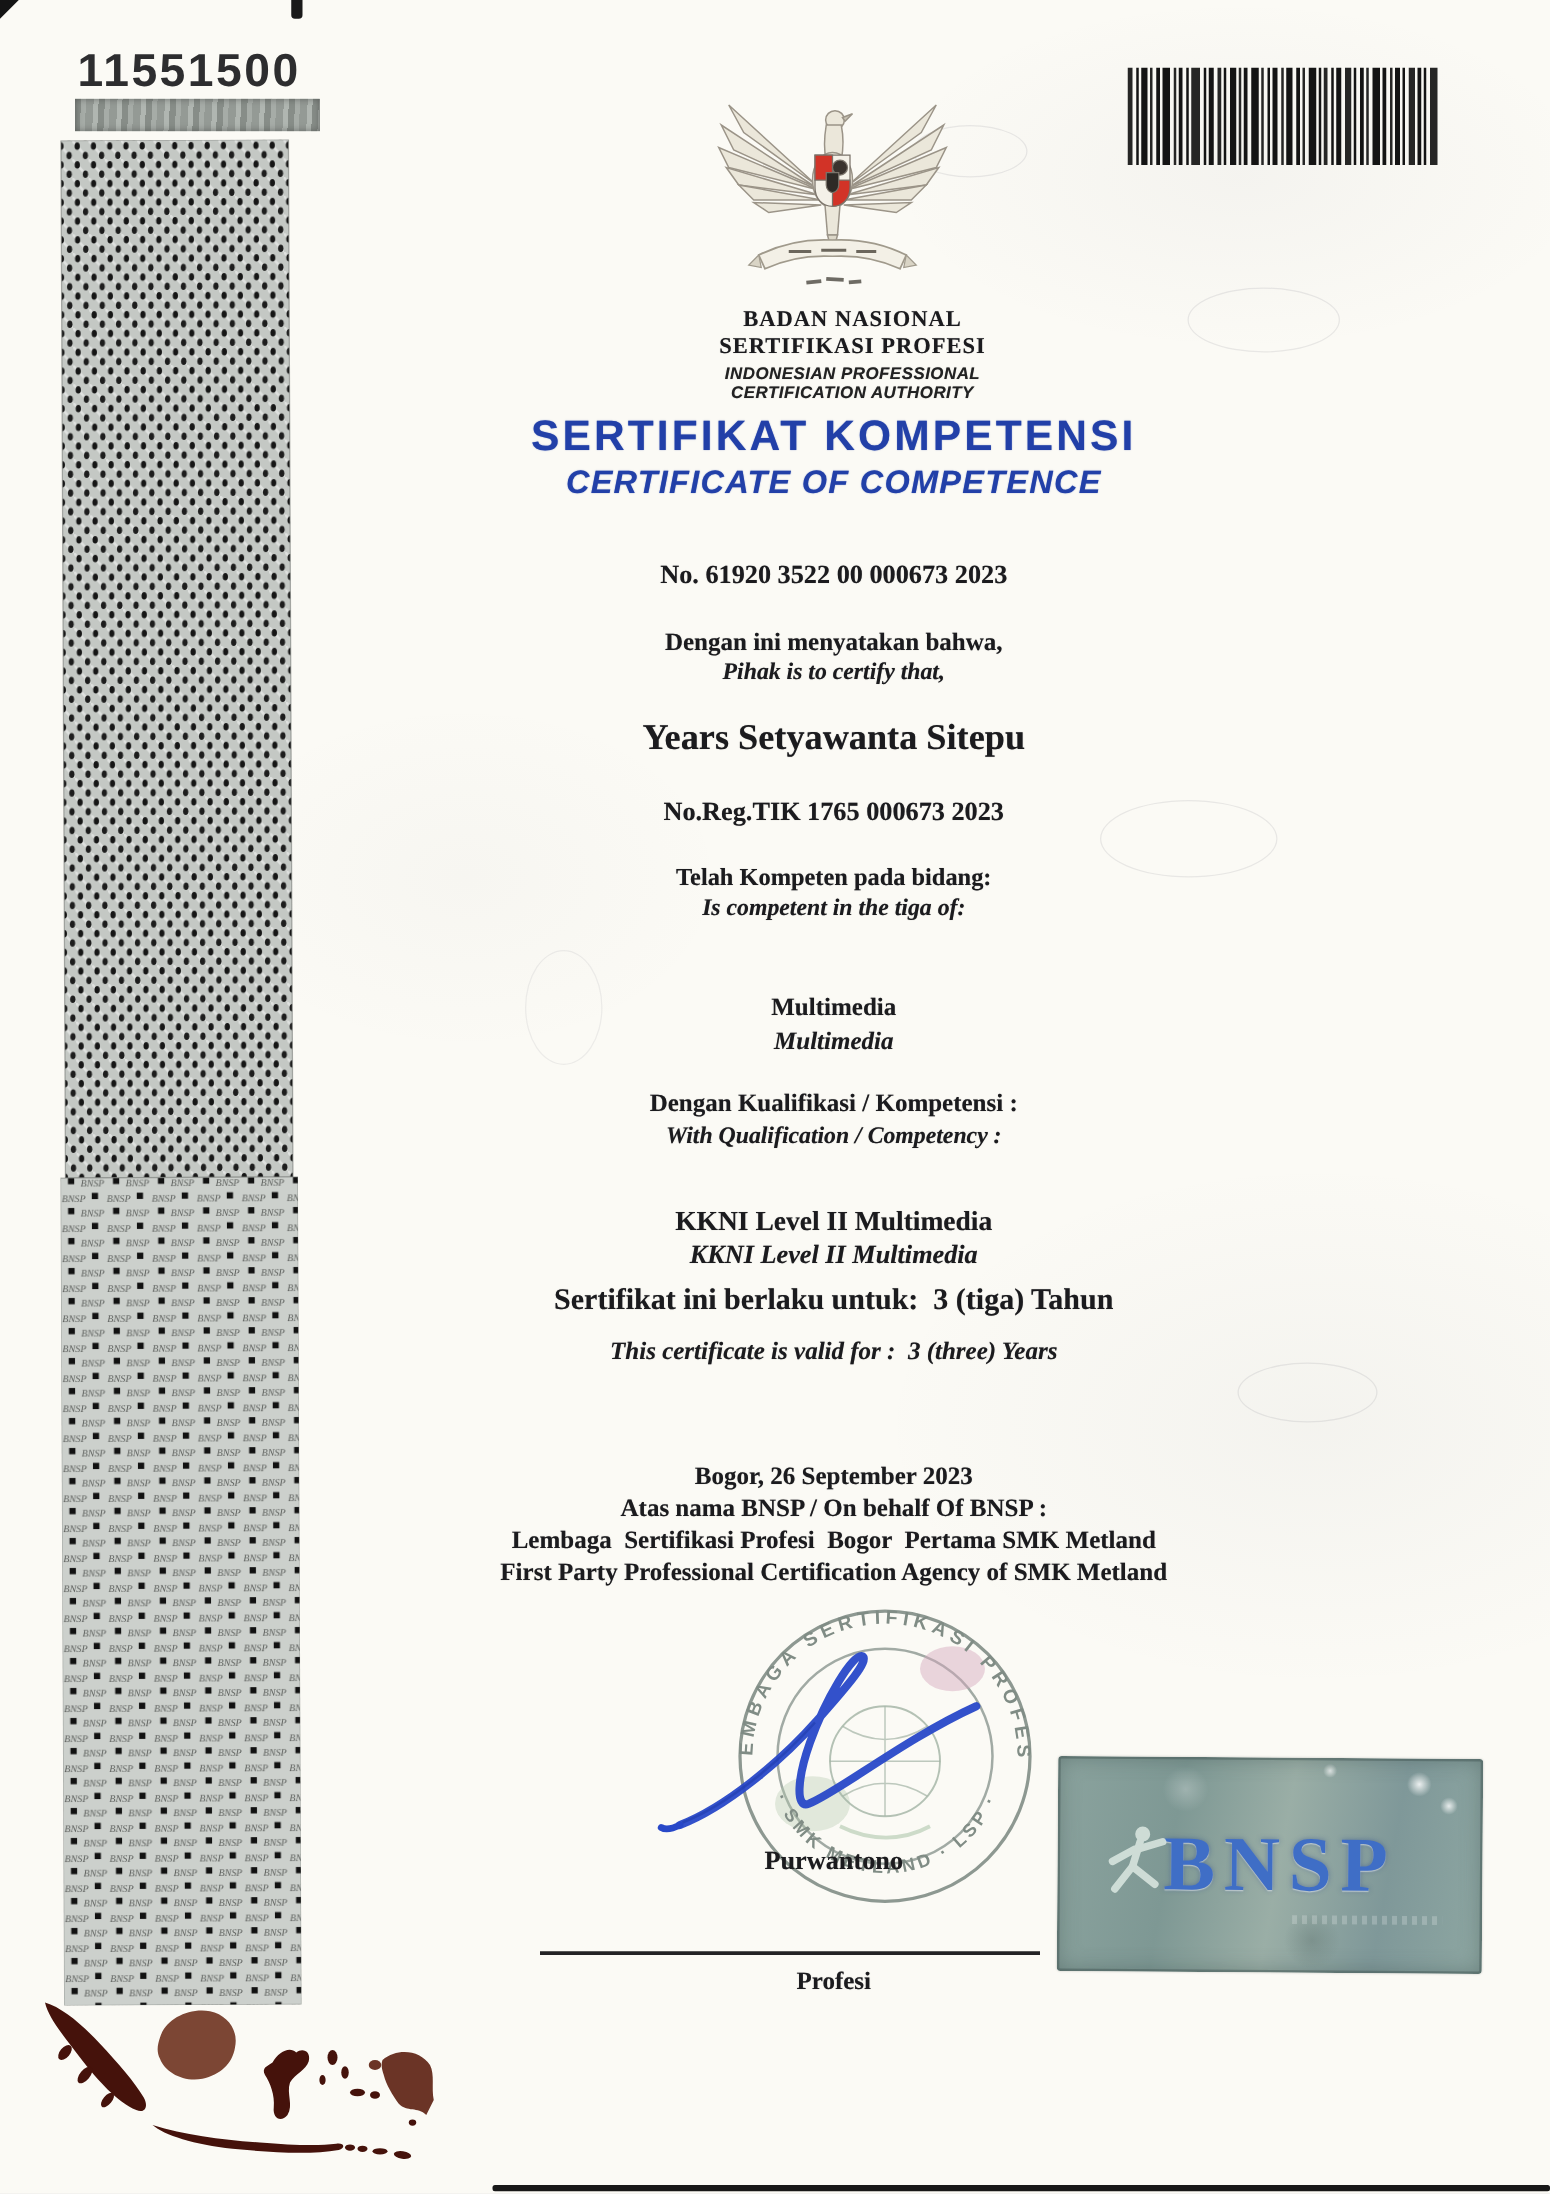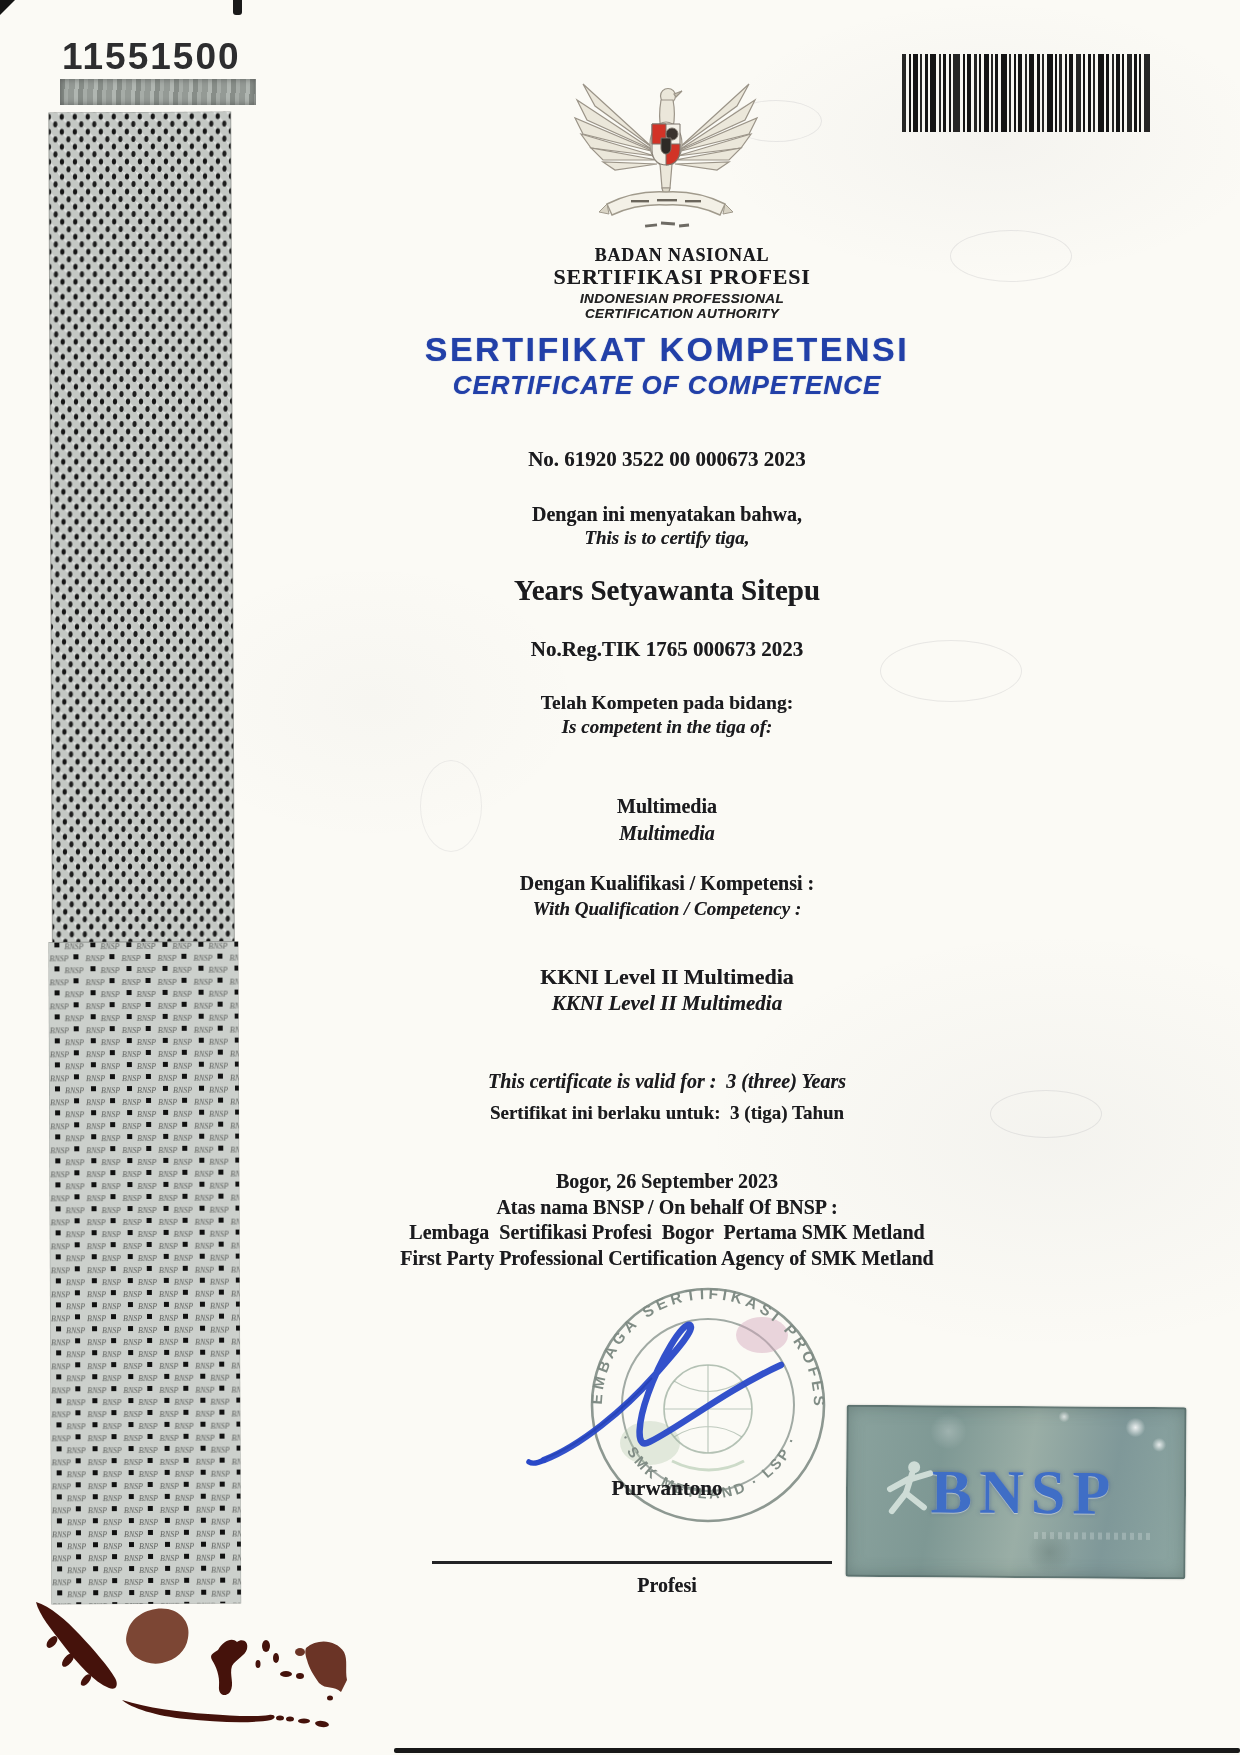--- a/index.html
+++ b/index.html
@@ -188,40 +188,40 @@
       <rect x="210" y="0" width="2" height="78" fill="#141414" opacity="0.92"></rect>
       <rect x="214" y="0" width="4" height="78" fill="#141414" opacity="1"></rect>
       <rect x="220" y="0" width="2" height="78" fill="#141414" opacity="1"></rect>
       <rect x="225" y="0" width="5" height="78" fill="#141414" opacity="0.92"></rect>
       <rect x="232" y="0" width="3" height="78" fill="#141414" opacity="1"></rect>
       <rect x="237" y="0" width="2" height="78" fill="#141414" opacity="1"></rect>
       <rect x="242" y="0" width="6" height="78" fill="#141414" opacity="0.92"></rect>
     </svg>
 
   <div class="ln org" style="top:245px;font-size:18px;">BADAN NASIONAL</div>
-  <div class="ln org" style="top:266px;font-size:22px;">SERTIFIKASI PROFESI</div>
+  <div class="ln org" style="top:266px;font-size:18px;">SERTIFIKASI PROFESI</div>
   <div class="ln orgen" style="top:291px;">INDONESIAN PROFESSIONAL</div>
   <div class="ln orgen" style="top:306px;text-align:center;">CERTIFICATION AUTHORITY</div>
   <div class="ln title" style="top:330px;">SERTIFIKAT KOMPETENSI</div>
   <div class="ln title-en" style="top:370px;">CERTIFICATE OF COMPETENCE</div>
 
   <div class="ln" style="top:447px;font-size:21px;">No. 61920 3522 00 000673 2023</div>
   <div class="ln" style="top:503px;font-size:20px;">Dengan ini menyatakan bahwa,</div>
-  <div class="ln it" style="top:527px;font-size:19px;">This is to certify tiga,</div>
+  <div class="ln it" style="top:527px;font-size:19px;">Pihak is to certify that,</div>
   <div class="ln" style="top:574px;font-size:29px;">Years Setyawanta Sitepu</div>
   <div class="ln" style="top:637px;font-size:21px;">No.Reg.TIK 1765 000673 2023</div>
   <div class="ln" style="top:692px;font-size:19.5px;">Telah Kompeten pada bidang:</div>
   <div class="ln it" style="top:716px;font-size:19px;">Is competent in the tiga of:</div>
   <div class="ln" style="top:795px;font-size:20px;">Multimedia</div>
   <div class="ln it" style="top:822px;font-size:20px;">Multimedia</div>
   <div class="ln" style="top:872px;font-size:20px;">Dengan Kualifikasi / Kompetensi :</div>
   <div class="ln it" style="top:898px;font-size:19px;">With Qualification / Competency :</div>
   <div class="ln" style="top:964px;font-size:22px;">KKNI Level II Multimedia</div>
   <div class="ln it" style="top:991px;font-size:21px;">KKNI Level II Multimedia</div>
-  <div class="ln" style="top:1102px;font-size:19px;">Sertifikat ini berlaku untuk:  3 (tiga) Tahun</div>
+  <div class="ln" style="top:1027px;font-size:24px;">Sertifikat ini berlaku untuk:  3 (tiga) Tahun</div>
   <div class="ln it" style="top:1070px;font-size:20px;">This certificate is valid for :  3 (three) Years</div>
 
   <div class="ln" style="top:1170px;font-size:20px;">Bogor, 26 September 2023</div>
   <div class="ln" style="top:1196px;font-size:20px;">Atas nama BNSP / On behalf Of BNSP :</div>
   <div class="ln" style="top:1221px;font-size:20px;">Lembaga  Sertifikasi Profesi  Bogor  Pertama SMK Metland</div>
   <div class="ln" style="top:1247px;font-size:20px;">First Party Professional Certification Agency of SMK Metland</div>
 
   <svg class="abs" style="left:586px;top:1283px;opacity:.78;" width="244" height="244" viewBox="0 0 244 244">
     <defs>
       <path id="arcT" d="M 16 122 A 106 106 0 0 1 228 122"></path>

